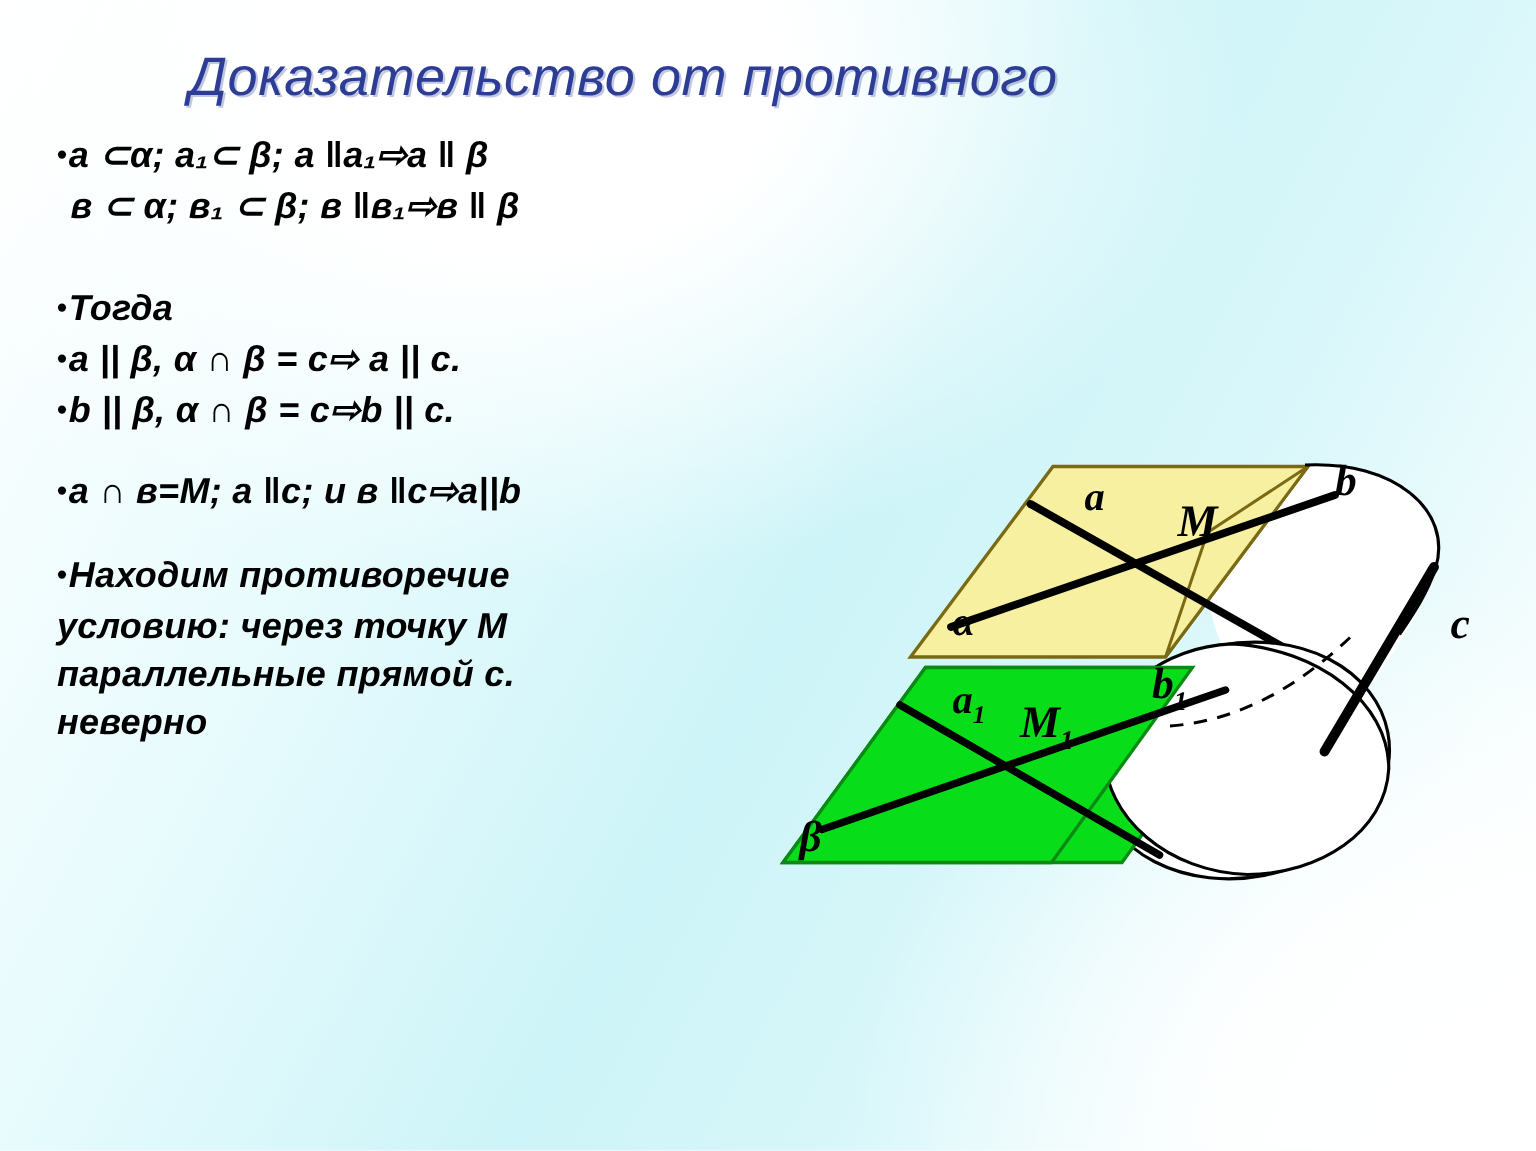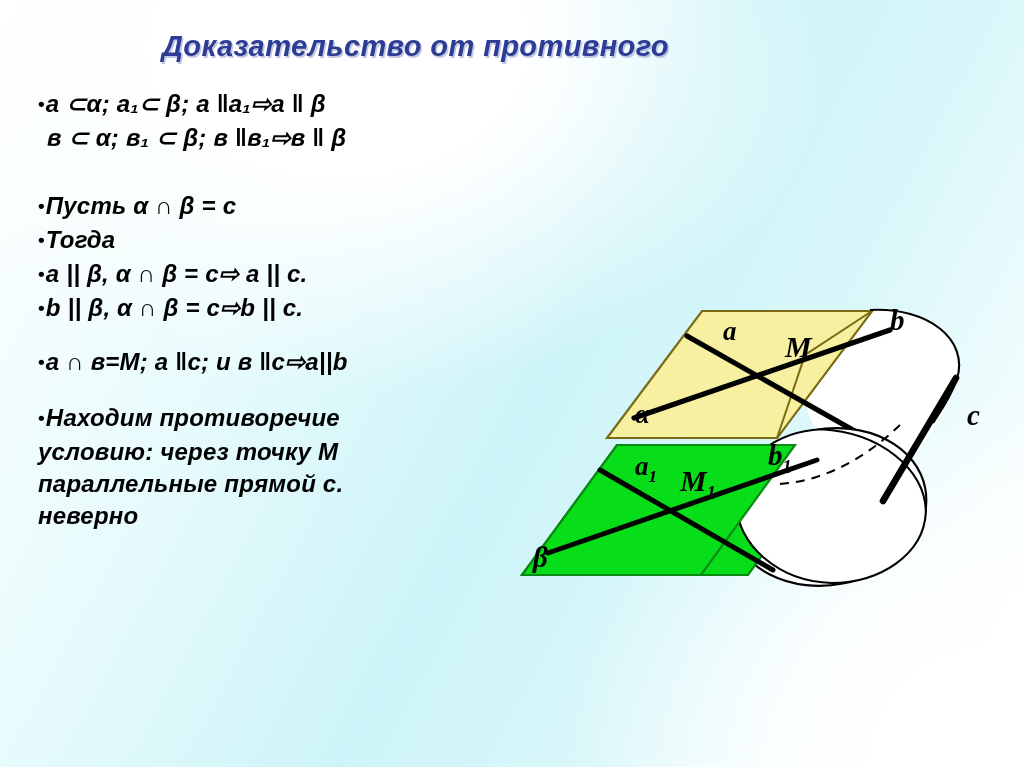--- a/index.html
+++ b/index.html
@@ -23,22 +23,22 @@
     overflow: hidden;
   }
 
   
   #title {
     position: absolute;
     left: 0;
     top: 30px;
     width: 831px;
     text-align: center;
-    font-size: 29px;
-    font-weight: bold;
+    font-size: 36px;
+    font-weight: normal;
     font-style: italic;
     color: #2d3c94;
     letter-spacing: 0.4px;
     text-shadow: 1.5px 1.5px 0 rgba(120,130,190,0.45);
     white-space: nowrap;
   }
 
   
   #textcol {
     position: absolute;
@@ -91,21 +91,20 @@
 
   <div id="title">Доказательство от противного</div>
 
   <div id="textcol">
 
     <div class="line bullet">a ⊂α; a₁⊂ β; a ‖a₁⇨a ‖ β</div>
     <div class="line indent">в ⊂ α; в₁ ⊂ β; в ‖в₁⇨в ‖ β</div>
 
     <div class="gap-a"></div>
 
-    <div class="line bullet">Пусть  α ∩ β = c</div>
     <div class="line bullet">Тогда</div>
     <div class="line bullet">a || β, α ∩ β = c⇨ a || c.</div>
     <div class="line bullet">b || β,  α ∩ β = c⇨b || c.</div>
 
     <div class="gap-b"></div>
 
     <div class="line bullet">a ∩ в=M; a ‖c; и в ‖c⇨a||b</div>
 
     <div class="gap-c"></div>
 

